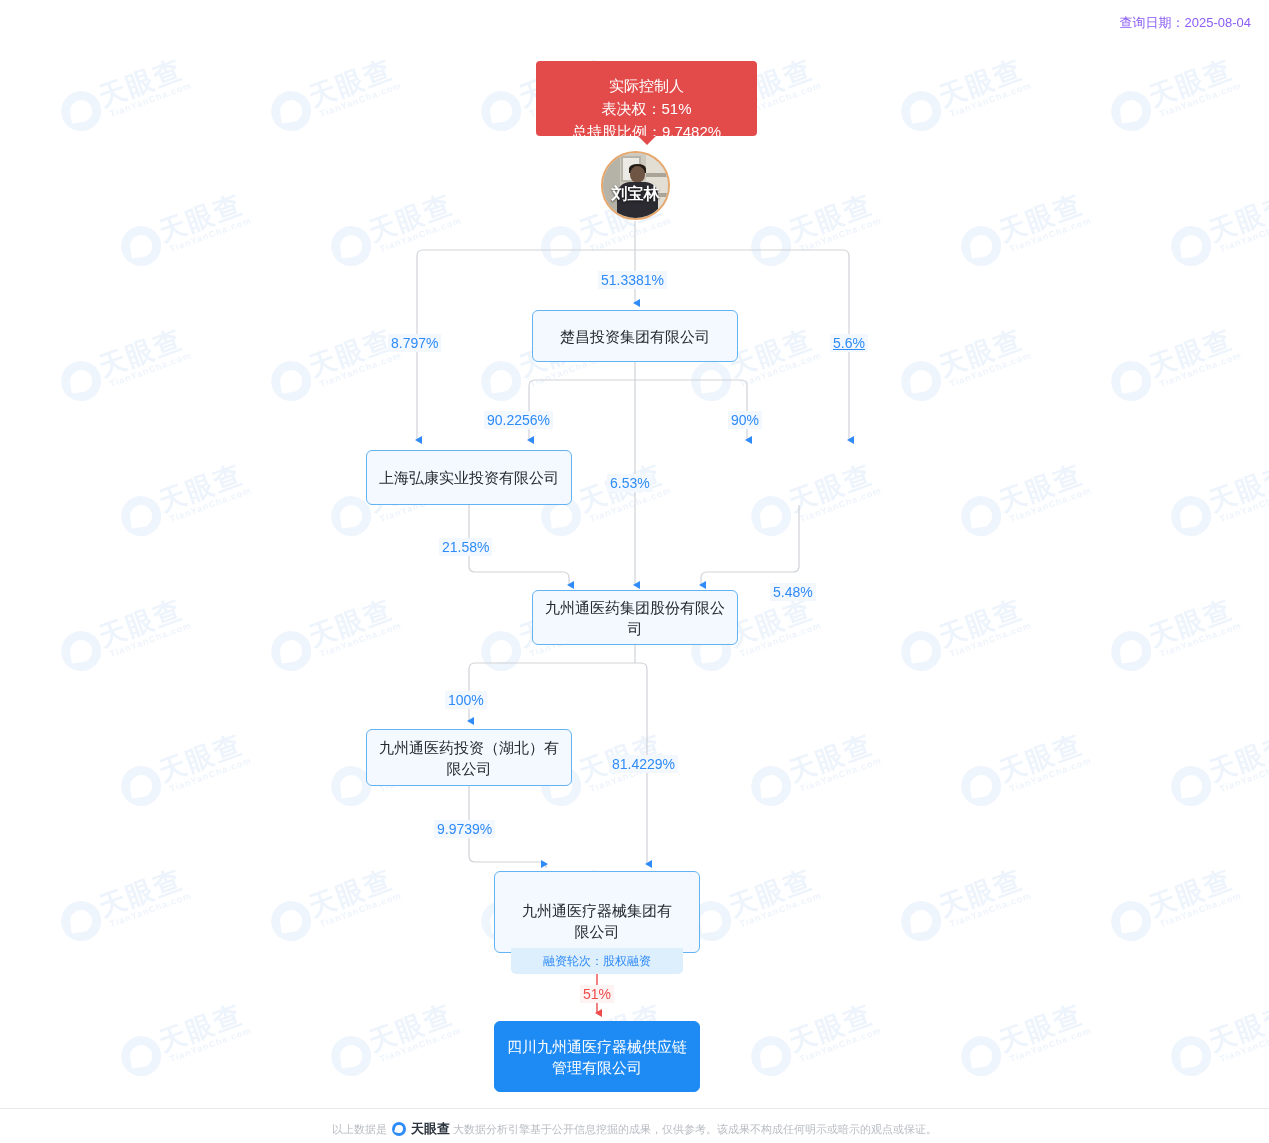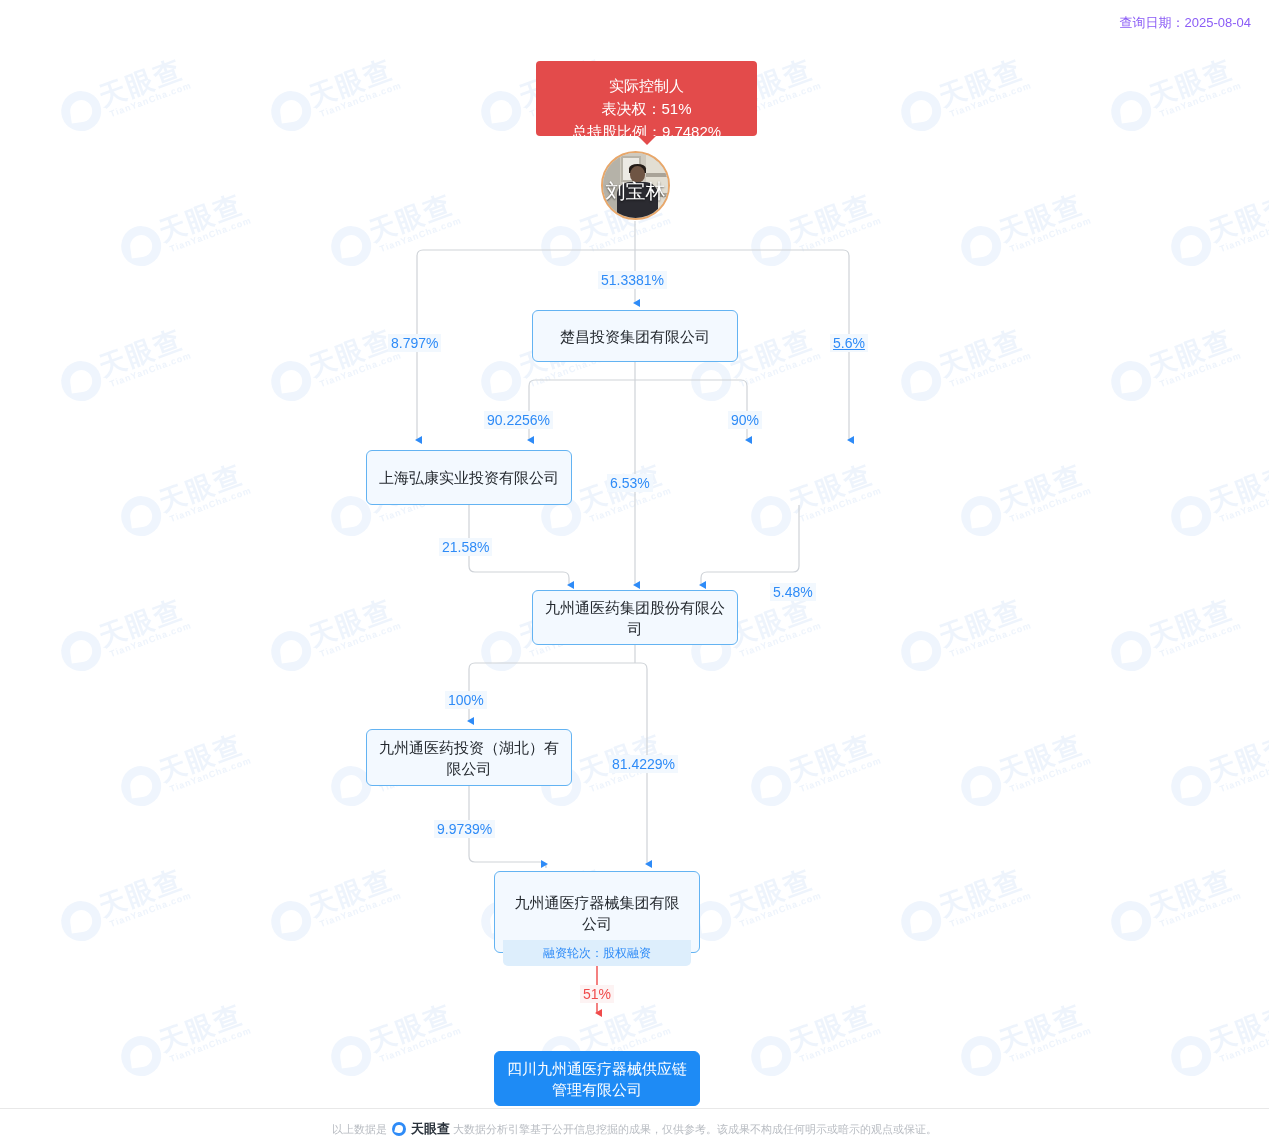--- a/index.html
+++ b/index.html
@@ -96,21 +96,21 @@
     line-height: 21px;
     text-align: center;
     display: flex;
     flex-direction: column;
     justify-content: center;
     align-items: center;
     padding: 4px 8px;
   }
   .node .node-name { display: block; width: 100%; }
 
-  .node.with-tag { padding: 8px; justify-content: flex-start; }
+  .node.with-tag { padding: 16px; justify-content: flex-start; }
   .node.with-tag .node-name {
     padding: 12px 10px 6px 10px;
   }
   .node .node-tag {
     width: 100%;
     margin-top: auto;
     background: #ddeefc;
     color: #2e8bf7;
     font-size: 12px;
     line-height: 26px;
@@ -207,22 +207,22 @@
     width: 64%; height: 60%;
     border-radius: 32% 32% 0 0;
     background: #2b2b31;
   }
   #person-name {
     position: absolute;
     left: 0; right: 0;
     bottom: 13px;
     text-align: center;
     color: #ffffff;
-    font-size: 20px;
-    font-weight: normal;
+    font-size: 16px;
+    font-weight: bold;
     text-shadow: 0 1px 2px rgba(0,0,0,.65);
     z-index: 2;
   }
 
   
   .edge-label {
     position: absolute;
     z-index: 4;
     font-size: 14px;
     color: #2e8bf7;
@@ -603,21 +603,21 @@
 
   <div class="node" style="left:366px; top:729px; width:206px; height:57px;">
     <span class="node-name">九州通医药投资（湖北）有限公司</span>
   </div>
 
   <div class="node with-tag" style="left:494px; top:871px; width:206px; height:82px;">
     <span class="node-name">九州通医疗器械集团有限公司</span>
     <span class="node-tag">融资轮次：股权融资</span>
   </div>
 
-  <div class="node primary" style="left:494px; top:1051px; width:206px; height:55px;">
+  <div class="node primary" style="left:494px; top:1021px; width:206px; height:71px;">
     <span class="node-name">四川九州通医疗器械供应链管理有限公司</span>
   </div>
 
   <div class="edge-label" style="left:388px; top:334px;">8.797%</div>
   <div class="edge-label" style="left:598px; top:271px;">51.3381%</div>
   <div class="edge-label" style="left:830px; top:334px;text-decoration:underline;">5.6%</div>
   <div class="edge-label" style="left:484px; top:411px;">90.2256%</div>
   <div class="edge-label" style="left:728px; top:411px;">90%</div>
   <div class="edge-label" style="left:607px; top:474px;">6.53%</div>
   <div class="edge-label" style="left:439px; top:538px;">21.58%</div>

